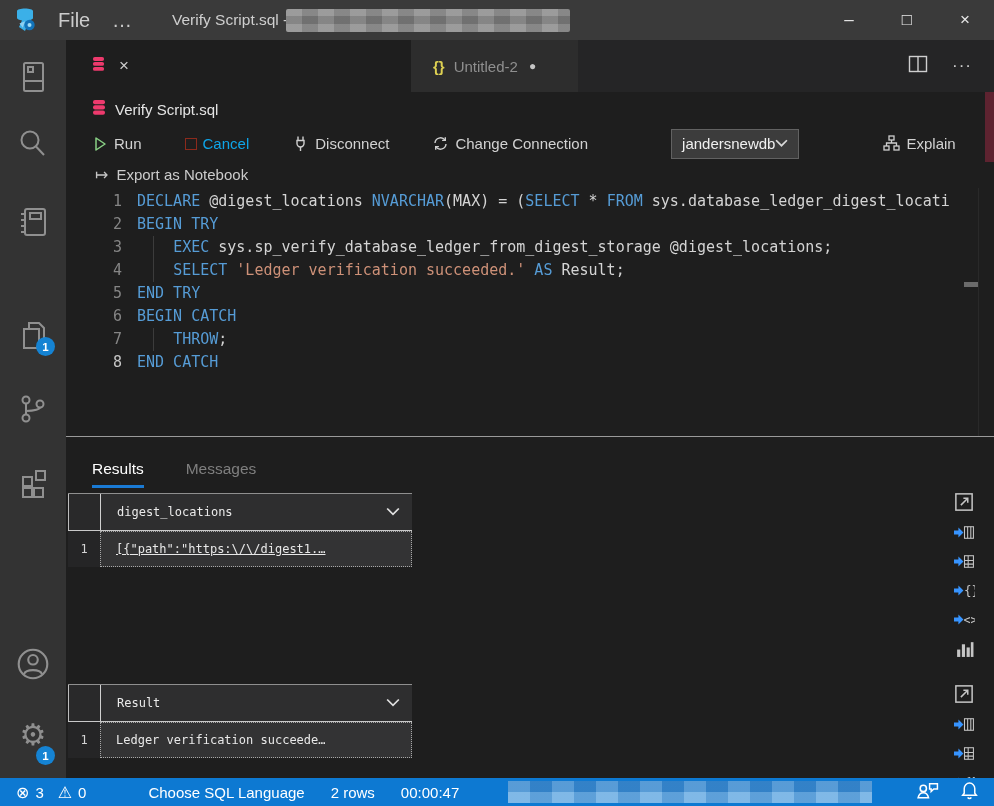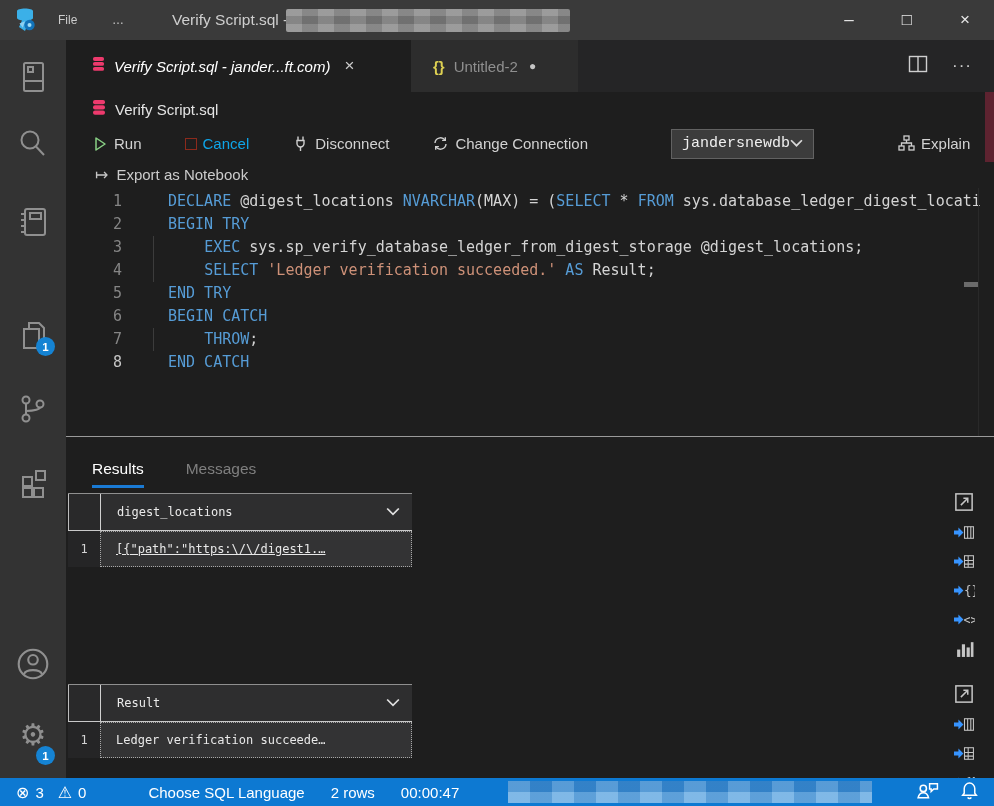--- a/index.html
+++ b/index.html
@@ -3,21 +3,21 @@
 <meta charset="utf-8">
 <style>
   * { margin:0; padding:0; box-sizing:border-box; }
   html,body { width:994px; height:806px; overflow:hidden; }
   body { position:relative; background:#1e1e1e; font-family:"Liberation Sans", sans-serif; color:#d4d4d4; }
   .abs { position:absolute; }
 
   
   .titlebar { left:0; top:0; width:994px; height:40px; background:#3a3a3a; }
   .app-logo { left:12px; top:7px; width:26px; height:26px; }
-  .menu-item { top:0; height:40px; line-height:40px; color:#cccccc; font-size:12px; cursor:default; }
+  .menu-item { top:0; height:40px; line-height:40px; color:#cccccc; font-size:20px; cursor:default; }
   .menu-file { left:58px; }
   .menu-more { left:112px; letter-spacing:2px; }
   .window-title { left:172px; top:0; height:40px; line-height:40px; color:#cfcfcf; font-size:15.5px; }
   .redact-gray { left:286px; top:9px; width:284px; height:23px; background:#848484;
       background-image:
         repeating-linear-gradient(0deg, rgba(255,255,255,.10) 0 8px, rgba(0,0,0,.08) 8px 16px),
         repeating-linear-gradient(90deg, rgba(255,255,255,.10) 0 16px, rgba(0,0,0,.08) 16px 32px);
       border-radius:2px; }
   .win-controls { right:0; top:0; height:40px; display:flex; }
   .win-btn { width:58px; height:40px; display:flex; align-items:center; justify-content:center;
@@ -49,33 +49,33 @@
   .breadcrumb { left:66px; top:92px; width:919px; height:34px; background:#1e1e1e; display:flex; align-items:center; padding-left:26px; }
   .breadcrumb .bc-label { color:#e4e4e4; font-size:15px; margin-left:9px; }
 
   
   .toolbar { left:66px; top:126px; width:928px; height:35px; display:flex; align-items:center; padding-left:26px;gap:28px; }
   .tb-item { display:flex; align-items:center; gap:6px; margin-right:15px; color:#d2d2d2; font-size:15px; white-space:nowrap; }
   .tb-disabled { color:#0ea5e9; }
   .cancel-box { width:12px; height:12px; border:1.5px solid #8c2a1c; display:inline-block; }
   .db-dropdown { margin-left:40px; margin-right:14px; width:210px; height:30px; background:#3c3c3c;
       border:1px solid #626262; display:flex; align-items:center; padding:0 10px; color:#f0f0f0; font-size:15px; }
-  .db-dropdown .dd-label { flex:1;font-family:Liberation Mono, monospace; }
+  .db-dropdown .dd-label { flex:1; }
   .tb-sep { width:1px; height:20px; background:#6e6e6e; margin-right:14px; }
 
   
   .export-row { left:66px; top:161px; width:928px; height:27px; display:flex; align-items:center; padding-left:29px; color:#cccccc; font-size:15px; gap:8px; }
   .maps-to { font-size:16px; color:#c5c5c5; }
 
   
   .editor { left:66px; top:188px; width:928px; height:248px; background:#1e1e1e; overflow:hidden; }
   .code-line { display:flex; height:23px; line-height:23px; font-family:"DejaVu Sans Mono", monospace; font-size:15px; white-space:pre; }
   .ln { width:56px; text-align:right; color:#858585; padding-right:0; }
   .ln-active { color:#c6c6c6; }
-  .code-text { margin-left:46px; }
+  .code-text { margin-left:15px; }
   .tk-kw { color:#569cd6; }
   .tk-str { color:#ce9178; }
   .tk-pl { color:#d4d4d4; }
   .indent-guide { position:absolute; width:1px; background:#3c3c3c; left:87px; }
   .sb-track { position:absolute; left:912px; top:0; width:1px; height:248px; background:#292929; }
   .sb-thumb { position:absolute; left:898px; top:94px; width:14px; height:5px; background:#6b6b6b; }
 
   .divider { left:66px; top:436px; width:928px; height:1px; background:#9a9a9a; }
 
   
@@ -205,21 +205,20 @@
 
 <div class="abs tabbar">
   <div class="tab tab1">
     <span>
       <svg width="13" height="16" viewBox="0 0 14 16">
         <rect x="1" y="0.5" width="12" height="4.2" rx="2" fill="#ee3a6d"></rect>
         <rect x="1" y="5.8" width="12" height="4.2" rx="2" fill="#ee3a6d"></rect>
         <rect x="1" y="11.1" width="12" height="4.2" rx="2" fill="#ee3a6d"></rect>
       </svg>
     </span>
-    <span class="tab-label">Verify Script.sql - jander...ft.com)</span>
     <span class="tab-close">×</span>
   </div>
   <div class="tab tab2">
     <span class="braces">{}</span>
     <span class="tab-label">Untitled-2</span>
     <span class="dirty-dot">●</span>
   </div>
   <div class="editor-actions">
     <span>
       <svg width="20" height="18" viewBox="0 0 20 18" fill="none" stroke="#cfcfcf" stroke-width="1.4">

